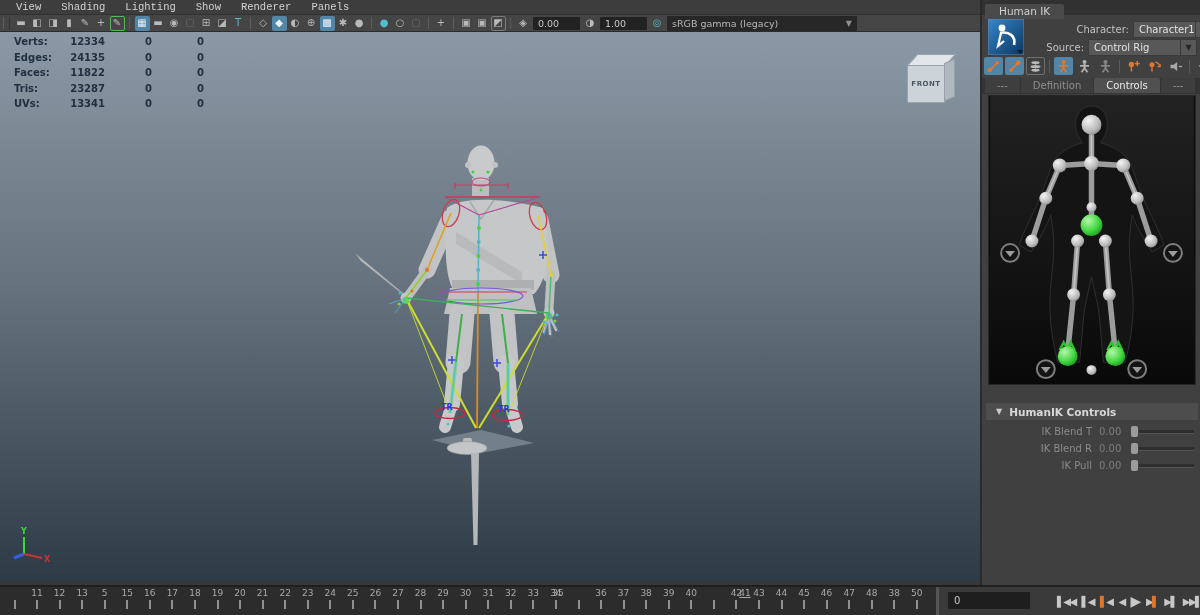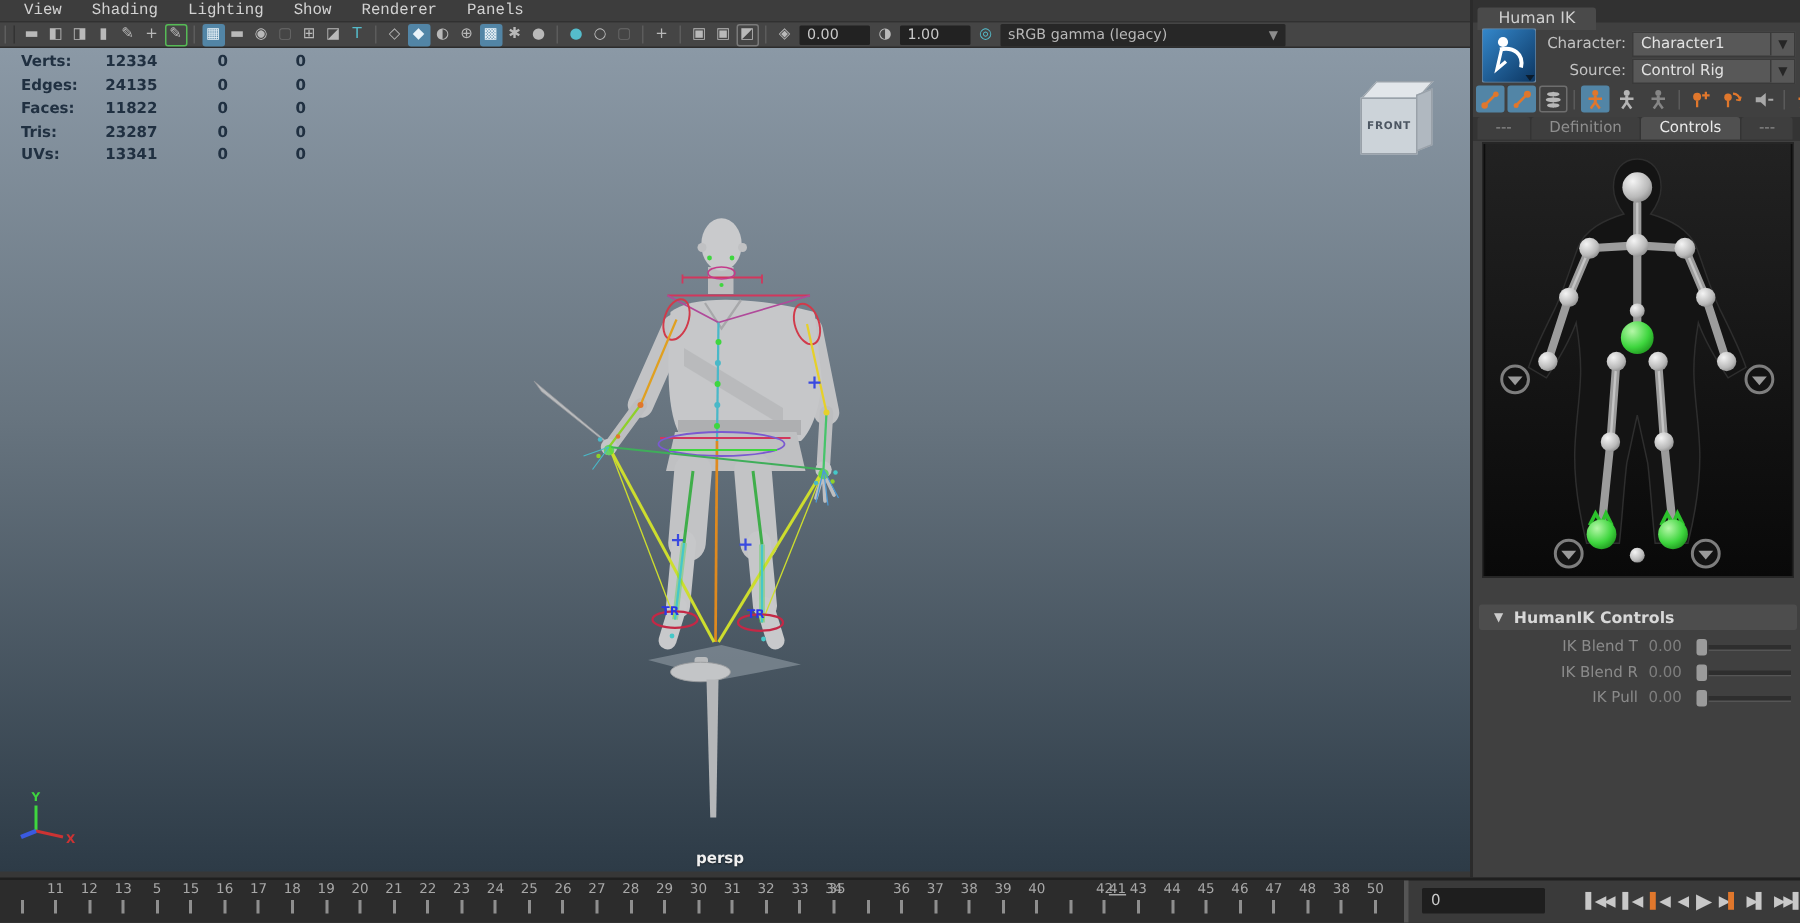--- a/index.html
+++ b/index.html
@@ -300,21 +300,20 @@
         <span class="hud-c2">0</span>
       </div>
     </div>
 
   <div id="viewcube">
     <div class="vc-top"></div>
     <div class="vc-front">FRONT</div>
     <div class="vc-right"></div>
   </div>
 
-  <div id="persp-label">persp</div>
 </div>
 
 <div id="rightpanel">
   <div id="hik-tabstrip">
     <span id="hik-tab">Human IK</span>
   </div>
 
   <div id="hik-logo">
     <svg viewBox="0 0 36 36">
       <defs>
@@ -324,21 +323,21 @@
         </linearGradient>
       </defs>
       <rect width="36" height="36" rx="2" fill="url(#hikg)" stroke="#6a86a0" stroke-width="1"></rect>
       <circle cx="14" cy="9" r="3.4" fill="#ffffff"></circle>
       <path d="M12,14 C21,12 28,17 26,26" stroke="#ffffff" stroke-width="2.6" fill="none"></path>
       <path d="M13,14 L10,27 L16,22" stroke="#ffffff" stroke-width="2.2" fill="none"></path>
       <polygon points="29,31 35,31 32,35" fill="#0b0b0b" opacity="0.65"></polygon>
     </svg>
   </div>
 
-  <div class="hik-row" style="top:21px;">
+  <div class="hik-row" style="top:21px;margin-left:45px;">
     <span class="lbl">Character:</span>
     <span class="dropdown">
       <span class="val">Character1</span>
       <span class="btn">▼</span>
     </span>
   </div>
   <div class="hik-row" style="top:39px;">
     <span class="lbl">Source:</span>
     <span class="dropdown">
       <span class="val">Control Rig</span>

